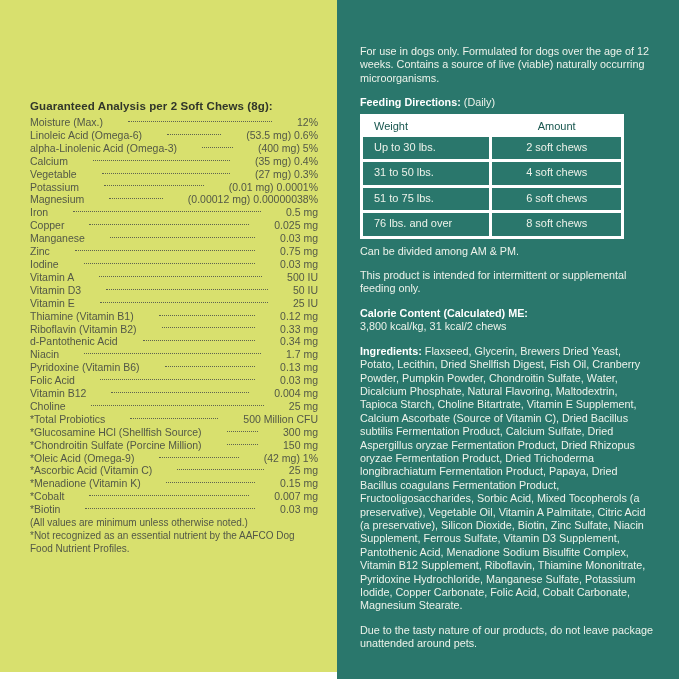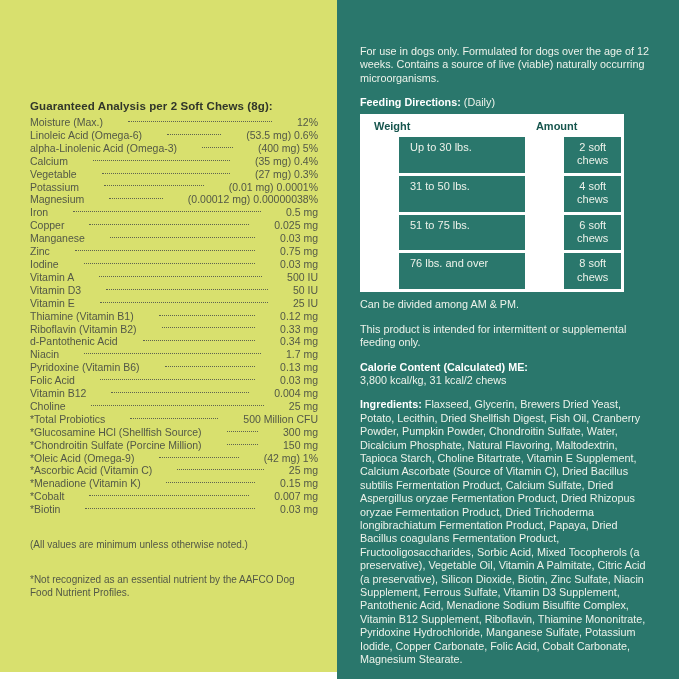--- a/index.html
+++ b/index.html
@@ -11,35 +11,35 @@
   html,body{width:679px;height:679px;overflow:hidden;}
   body{display:flex;font-family:"Liberation Sans",sans-serif;}
 
   .left{width:337px;height:672px;background:var(--left_bg);color:var(--left_text);
         padding:100px 19px 0 30px;flex:none;}
   .ga-heading{font-weight:bold;font-size:11.5px;color:var(--left_heading);margin-bottom:4px;letter-spacing:.1px;}
   .ga-row{display:flex;align-items:center;font-size:10.5px;line-height:12.9px;white-space:nowrap;gap:22px;}
   .ga-name{flex:none;}
   .ga-val{flex:none;}
   .dots{flex:1;min-width:8px;border-bottom:1.5px dotted var(--dots);margin:0 3px 2px 3px;}
-  .note{font-size:10px;line-height:13px;margin-top:22px;}
+  .note{font-size:10px;line-height:13px;margin-top:0;}
 
   .right{flex:1;height:679px;background:var(--right_bg);color:var(--right_text);
          padding:45px 25px 4px 23px;font-size:10.8px;line-height:13.4px;}
   .right p{margin-bottom:11px;}
   .b{font-weight:bold;color:var(--right_bold);}
   .fd-heading{margin-bottom:4px;margin-top:8px;}
   .feed-table{background:var(--table_frame);padding:3px;width:264px;margin-bottom:6px;color:var(--table_header_text);}
   .ft-row{display:flex;gap:3px;margin-top:3px;font-size:11px;}
   .ft-row:first-child{margin-top:0;}
-  .ft-head .cell{background:var(--table_frame);color:var(--table_header_text);font-weight:bold;padding:3px 0 4px;}
+  .ft-head .cell{background:var(--table_frame);color:var(--table_header_text);font-weight:normal;padding:3px 0 4px;}
   .cell{padding:4px 0 5px;}
   .cell.c1{width:49%;padding-left:11px;}
   .cell.c2{flex:1;text-align:center;}
-  .ft-body .cell{background:var(--right_bg);color:var(--right_text);margin-left:36px;}
+  .ft-body .cell{background:var(--right_bg);color:var(--right_text);}
   .calorie{margin-bottom:11px;}
 </style>
 </head>
 <body>
 
 <div class="left">
   <div class="ga-heading">Guaranteed Analysis per 2 Soft Chews (8g):</div>
   <div>
       <div class="ga-row">
         <span class="ga-name">Moisture (Max.)</span>

